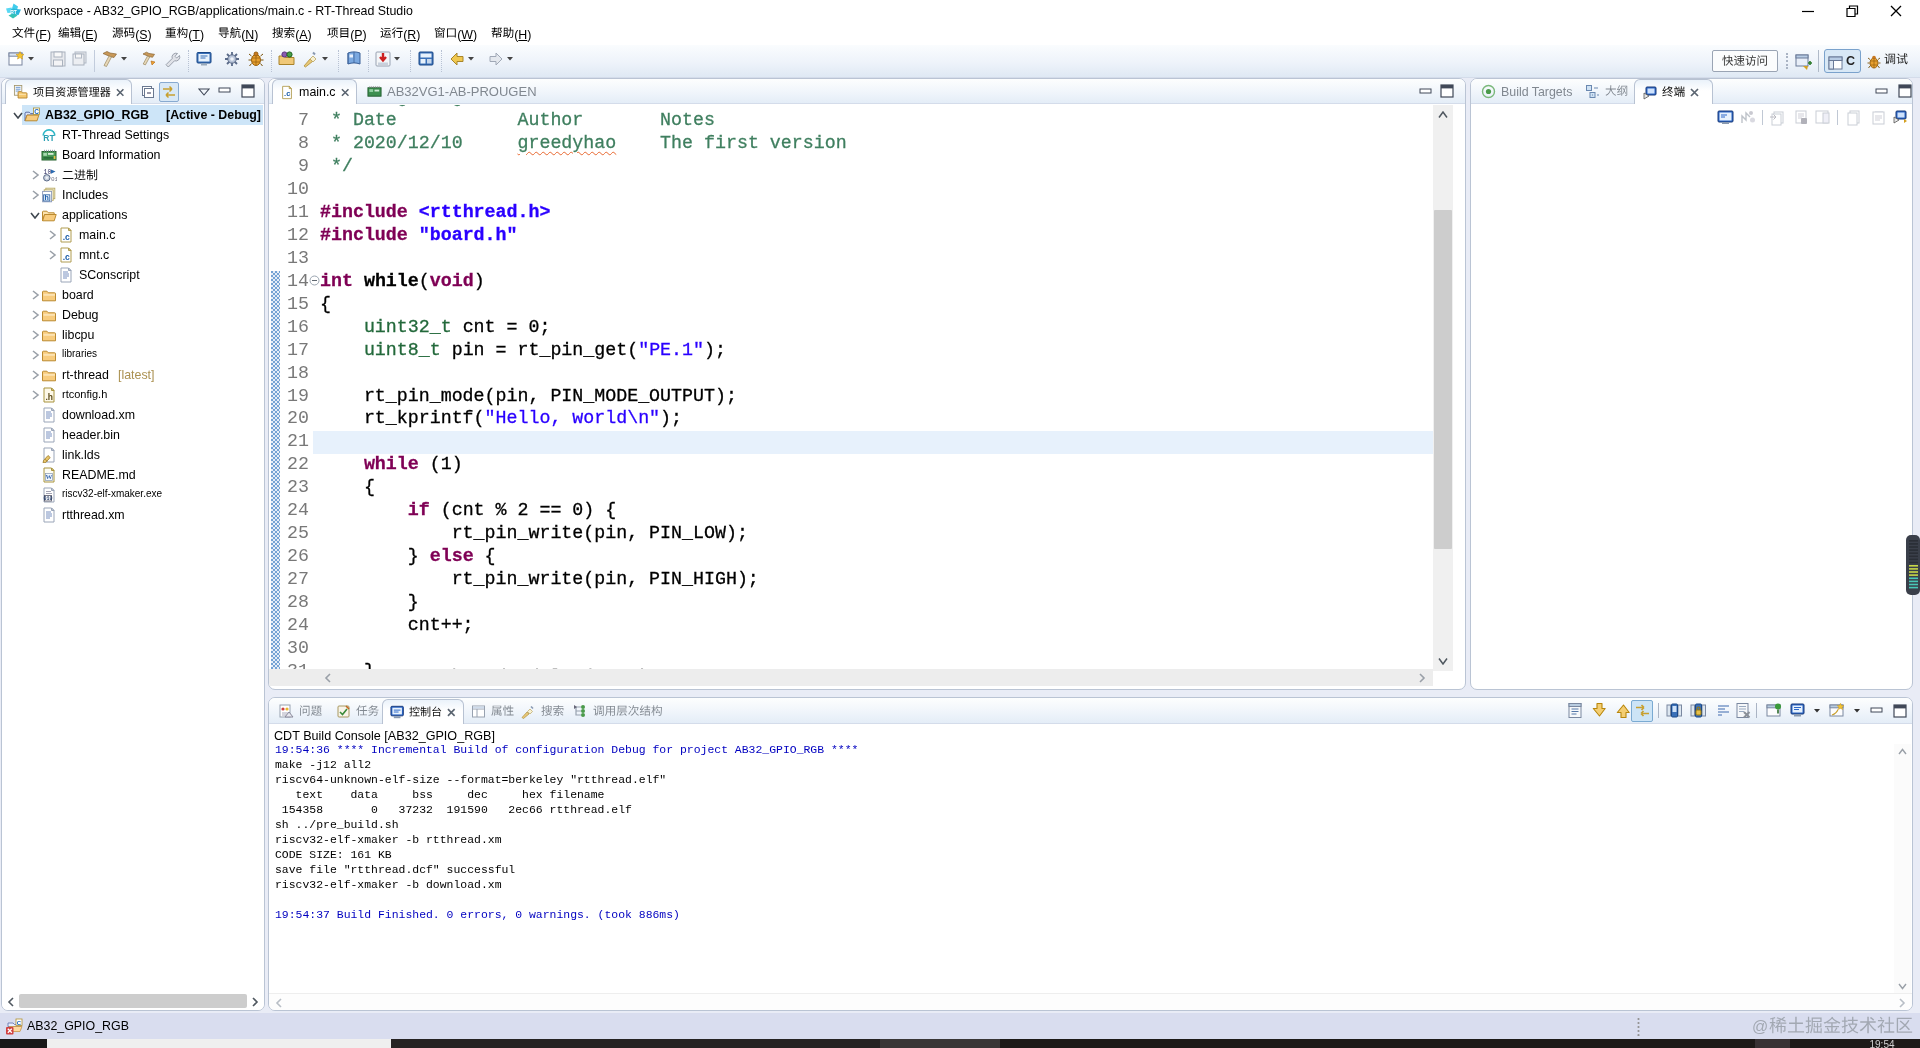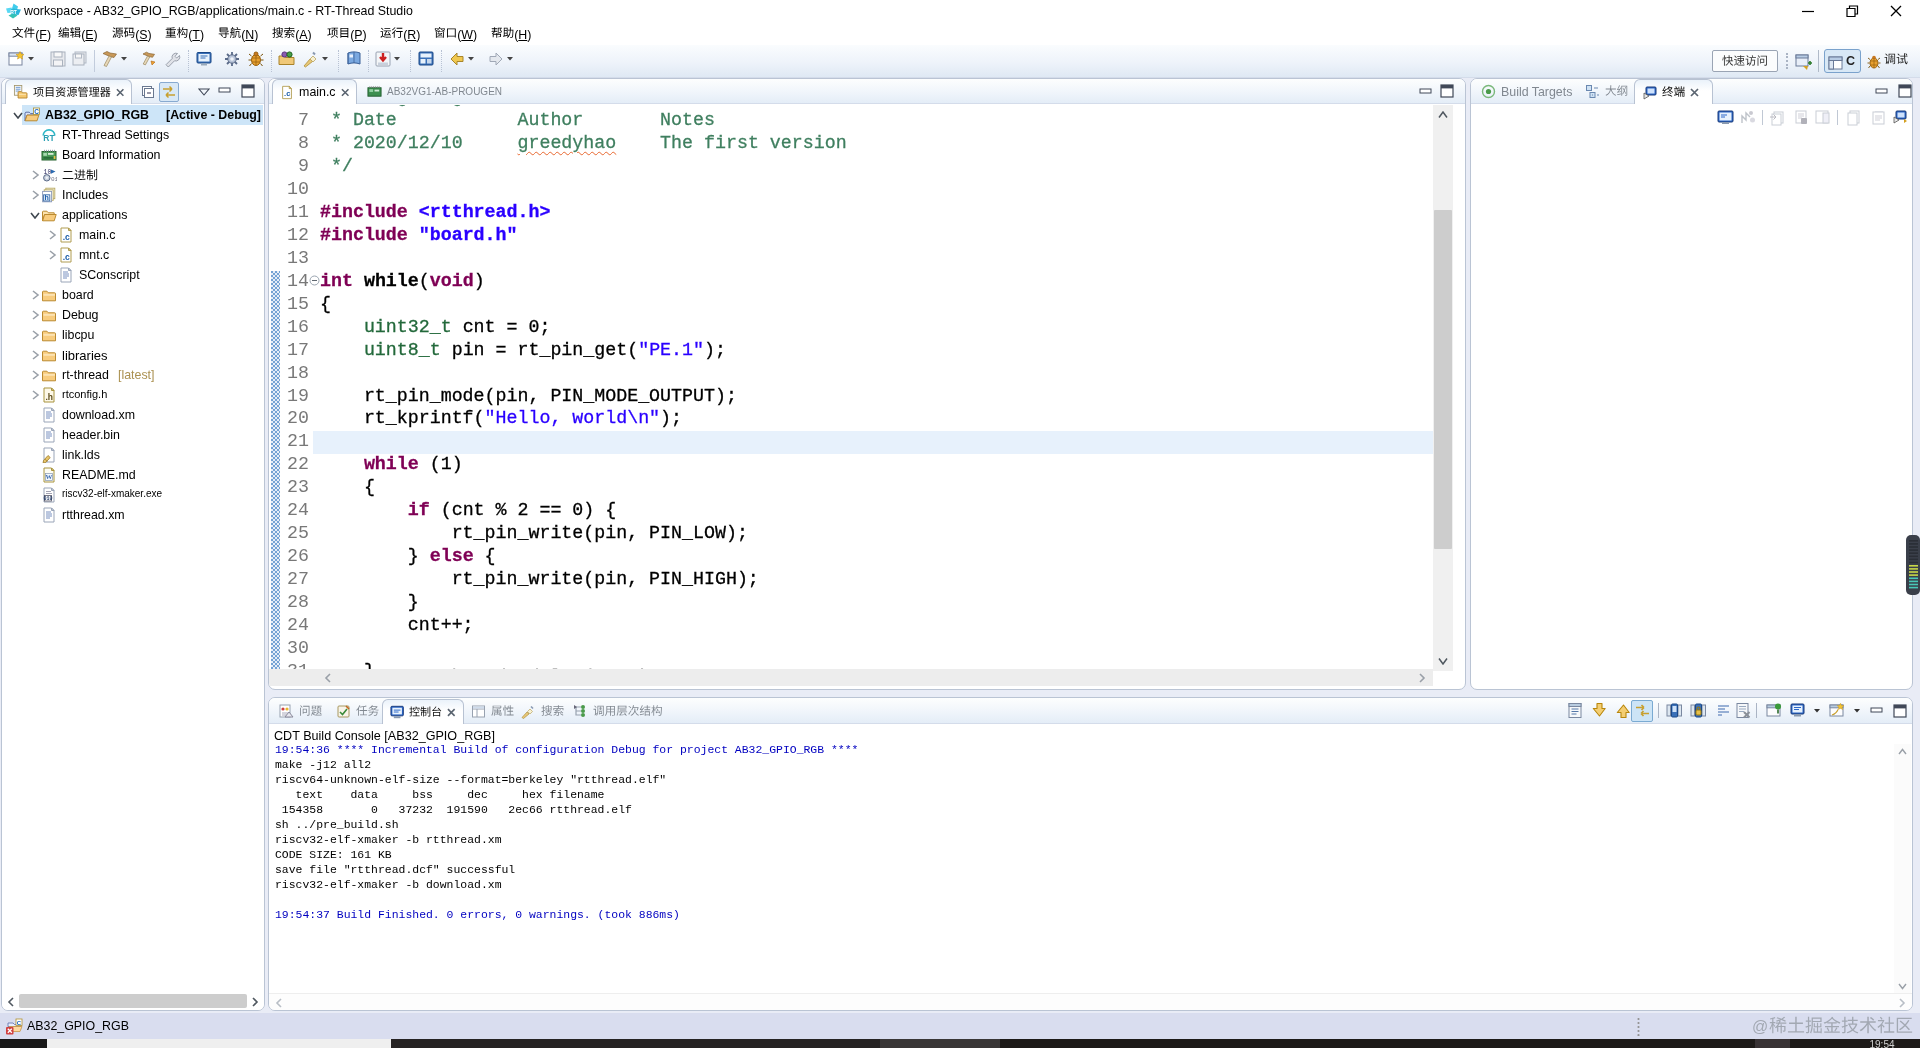--- a/index.html
+++ b/index.html
@@ -398,21 +398,21 @@
         <path d="M2.5 6.8h11.5v2H2.5z" fill="#fde8c0" opacity=".8"></path>
       </svg></div>
     <div class="abs" style="left:60px;top:249px;font-size:12.4px;white-space:nowrap">libcpu</div>
     <div class="abs" style="left:25px;top:268px"><svg width="16" height="16" viewBox="0 0 16 16">
         <path d="M6 4l5 4-5 4" fill="none" stroke="#9aa0a8" stroke-width="1.6"></path>
       </svg></div>
     <div class="abs" style="left:39px;top:268px"><svg width="16" height="16" viewBox="0 0 16 16">
         <path d="M1.5 13.8V5c0-.5.3-.8.8-.8h3.6L7.4 5.8h6.3c.5 0 .8.3.8.8v7.2z" fill="#f8cc7e" stroke="#bb8a30" stroke-width="1"></path>
         <path d="M2.5 6.8h11.5v2H2.5z" fill="#fde8c0" opacity=".8"></path>
       </svg></div>
-    <div class="abs" style="left:60px;top:269px;font-size:13px;white-space:nowrap">libraries</div>
+    <div class="abs" style="left:60px;top:269px;font-size:10px;white-space:nowrap">libraries</div>
     <div class="abs" style="left:25px;top:288px"><svg width="16" height="16" viewBox="0 0 16 16">
         <path d="M6 4l5 4-5 4" fill="none" stroke="#9aa0a8" stroke-width="1.6"></path>
       </svg></div>
     <div class="abs" style="left:39px;top:288px"><svg width="16" height="16" viewBox="0 0 16 16">
         <path d="M1.5 13.8V5c0-.5.3-.8.8-.8h3.6L7.4 5.8h6.3c.5 0 .8.3.8.8v7.2z" fill="#f8cc7e" stroke="#bb8a30" stroke-width="1"></path>
         <path d="M2.5 6.8h11.5v2H2.5z" fill="#fde8c0" opacity=".8"></path>
       </svg></div>
     <div class="abs" style="left:60px;top:289px;font-size:12.4px;white-space:nowrap">rt-thread</div>
     <div class="abs" style="left:116px;top:289px;font-size:12.4px;color:#ab9150;white-space:nowrap">[latest]</div>
     <div class="abs" style="left:25px;top:308px"><svg width="16" height="16" viewBox="0 0 16 16">
@@ -487,21 +487,21 @@
         <path d="M1 1l7 7M8 1L1 8" stroke="#5a6470" stroke-width="1.7"></path>
       </svg>
     </div>
     <div class="itab" style="left:92px">
       <svg width="15" height="15" viewBox="0 0 16 16">
         <rect x="1" y="4" width="14" height="9" fill="#3d8f4f" stroke="#205c2e"></rect>
         <rect x="2.5" y="5.5" width="4" height="3" fill="#8fd0a0"></rect>
         <path d="M3 4V2.5M5 4V2.5M7 4V2.5M9 4V2.5M11 4V2.5M13 4V2.5" stroke="#888" stroke-width="1"></path>
         <rect x="8" y="6" width="5" height="2" fill="#cfe8d5"></rect>
       </svg>
-      <span style="font-size:10px">AB32VG1-AB-PROUGEN</span>
+      <span style="font-size:13px">AB32VG1-AB-PROUGEN</span>
     </div>
     <svg class="abs" style="left:1150px;top:9px" width="13" height="9" viewBox="0 0 13 9">
       <rect x="1" y="1" width="11" height="4" fill="#fff" stroke="#404858"></rect>
     </svg>
     <svg class="abs" style="left:1171px;top:5px" width="14" height="14" viewBox="0 0 14 14">
       <rect x="1" y="1" width="12" height="12" fill="#fff" stroke="#404858" stroke-width="1.2"></rect>
       <rect x="1" y="1" width="12" height="3.4" fill="#404858"></rect>
     </svg>
     <div class="abs" style="left:0;top:26px;width:1164px;height:566px;overflow:hidden;background:#fff">
       <div class="abs" style="left:44px;top:326px;right:0;height:23px;background:#e7f1fc"></div>

